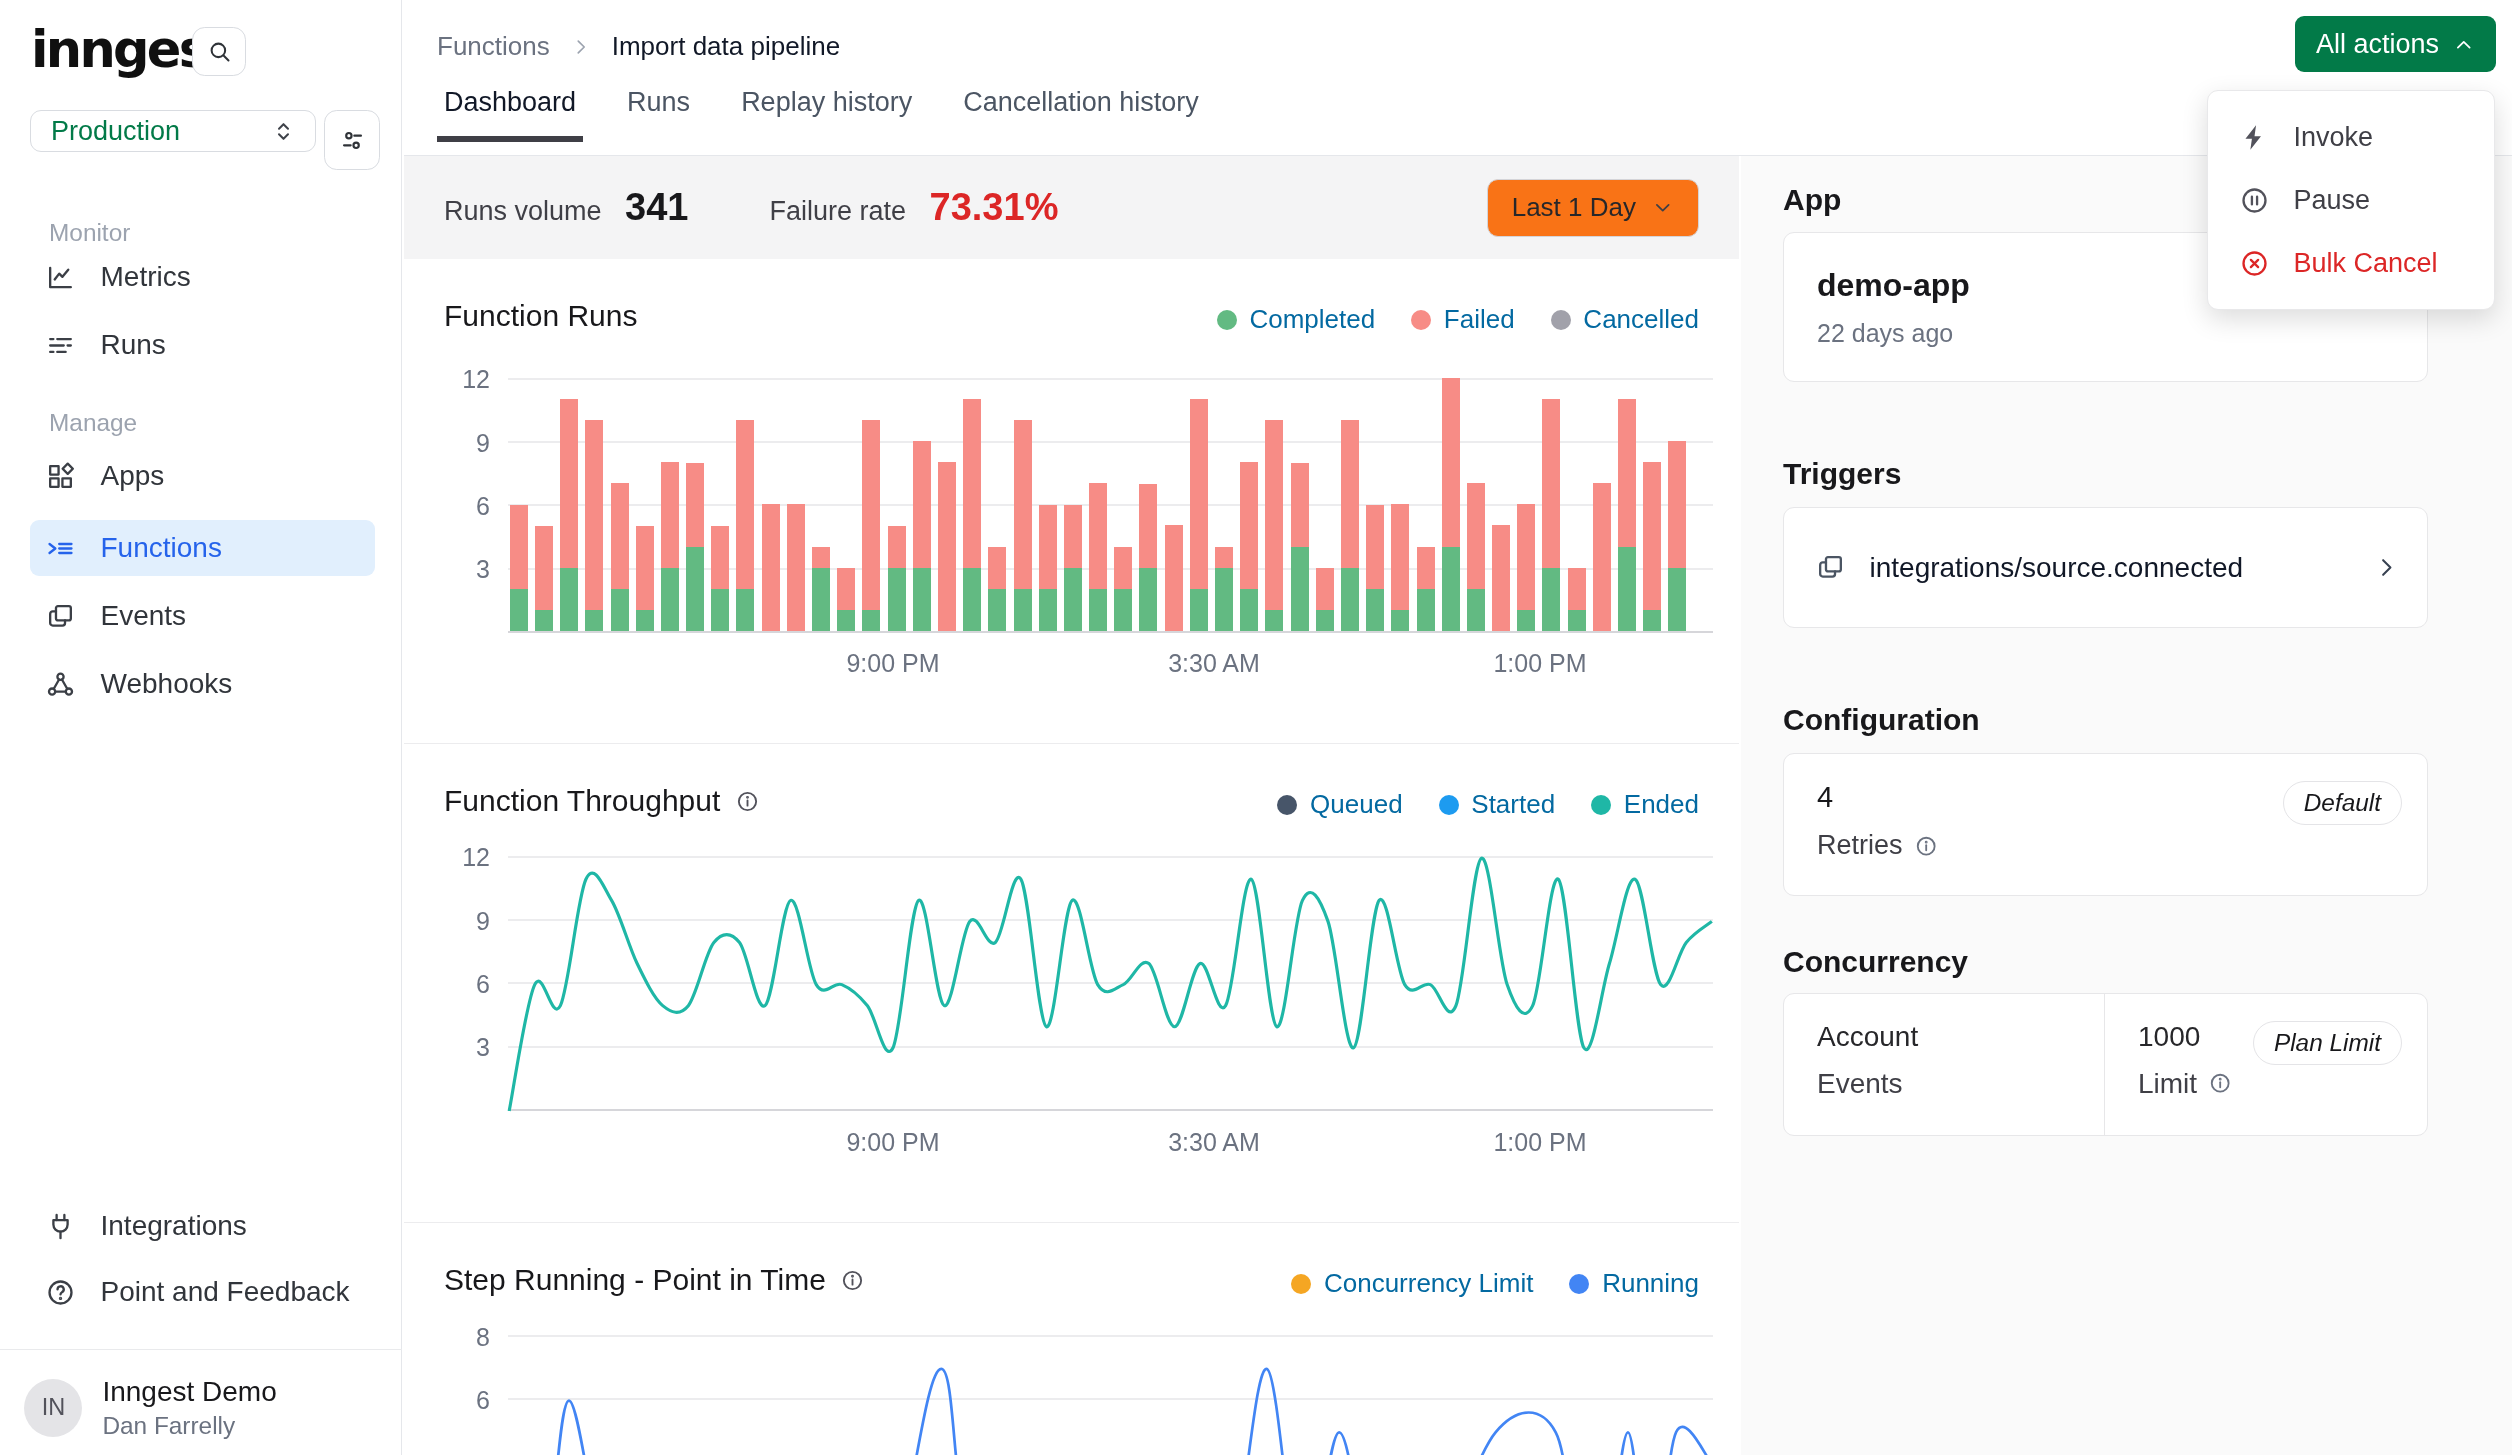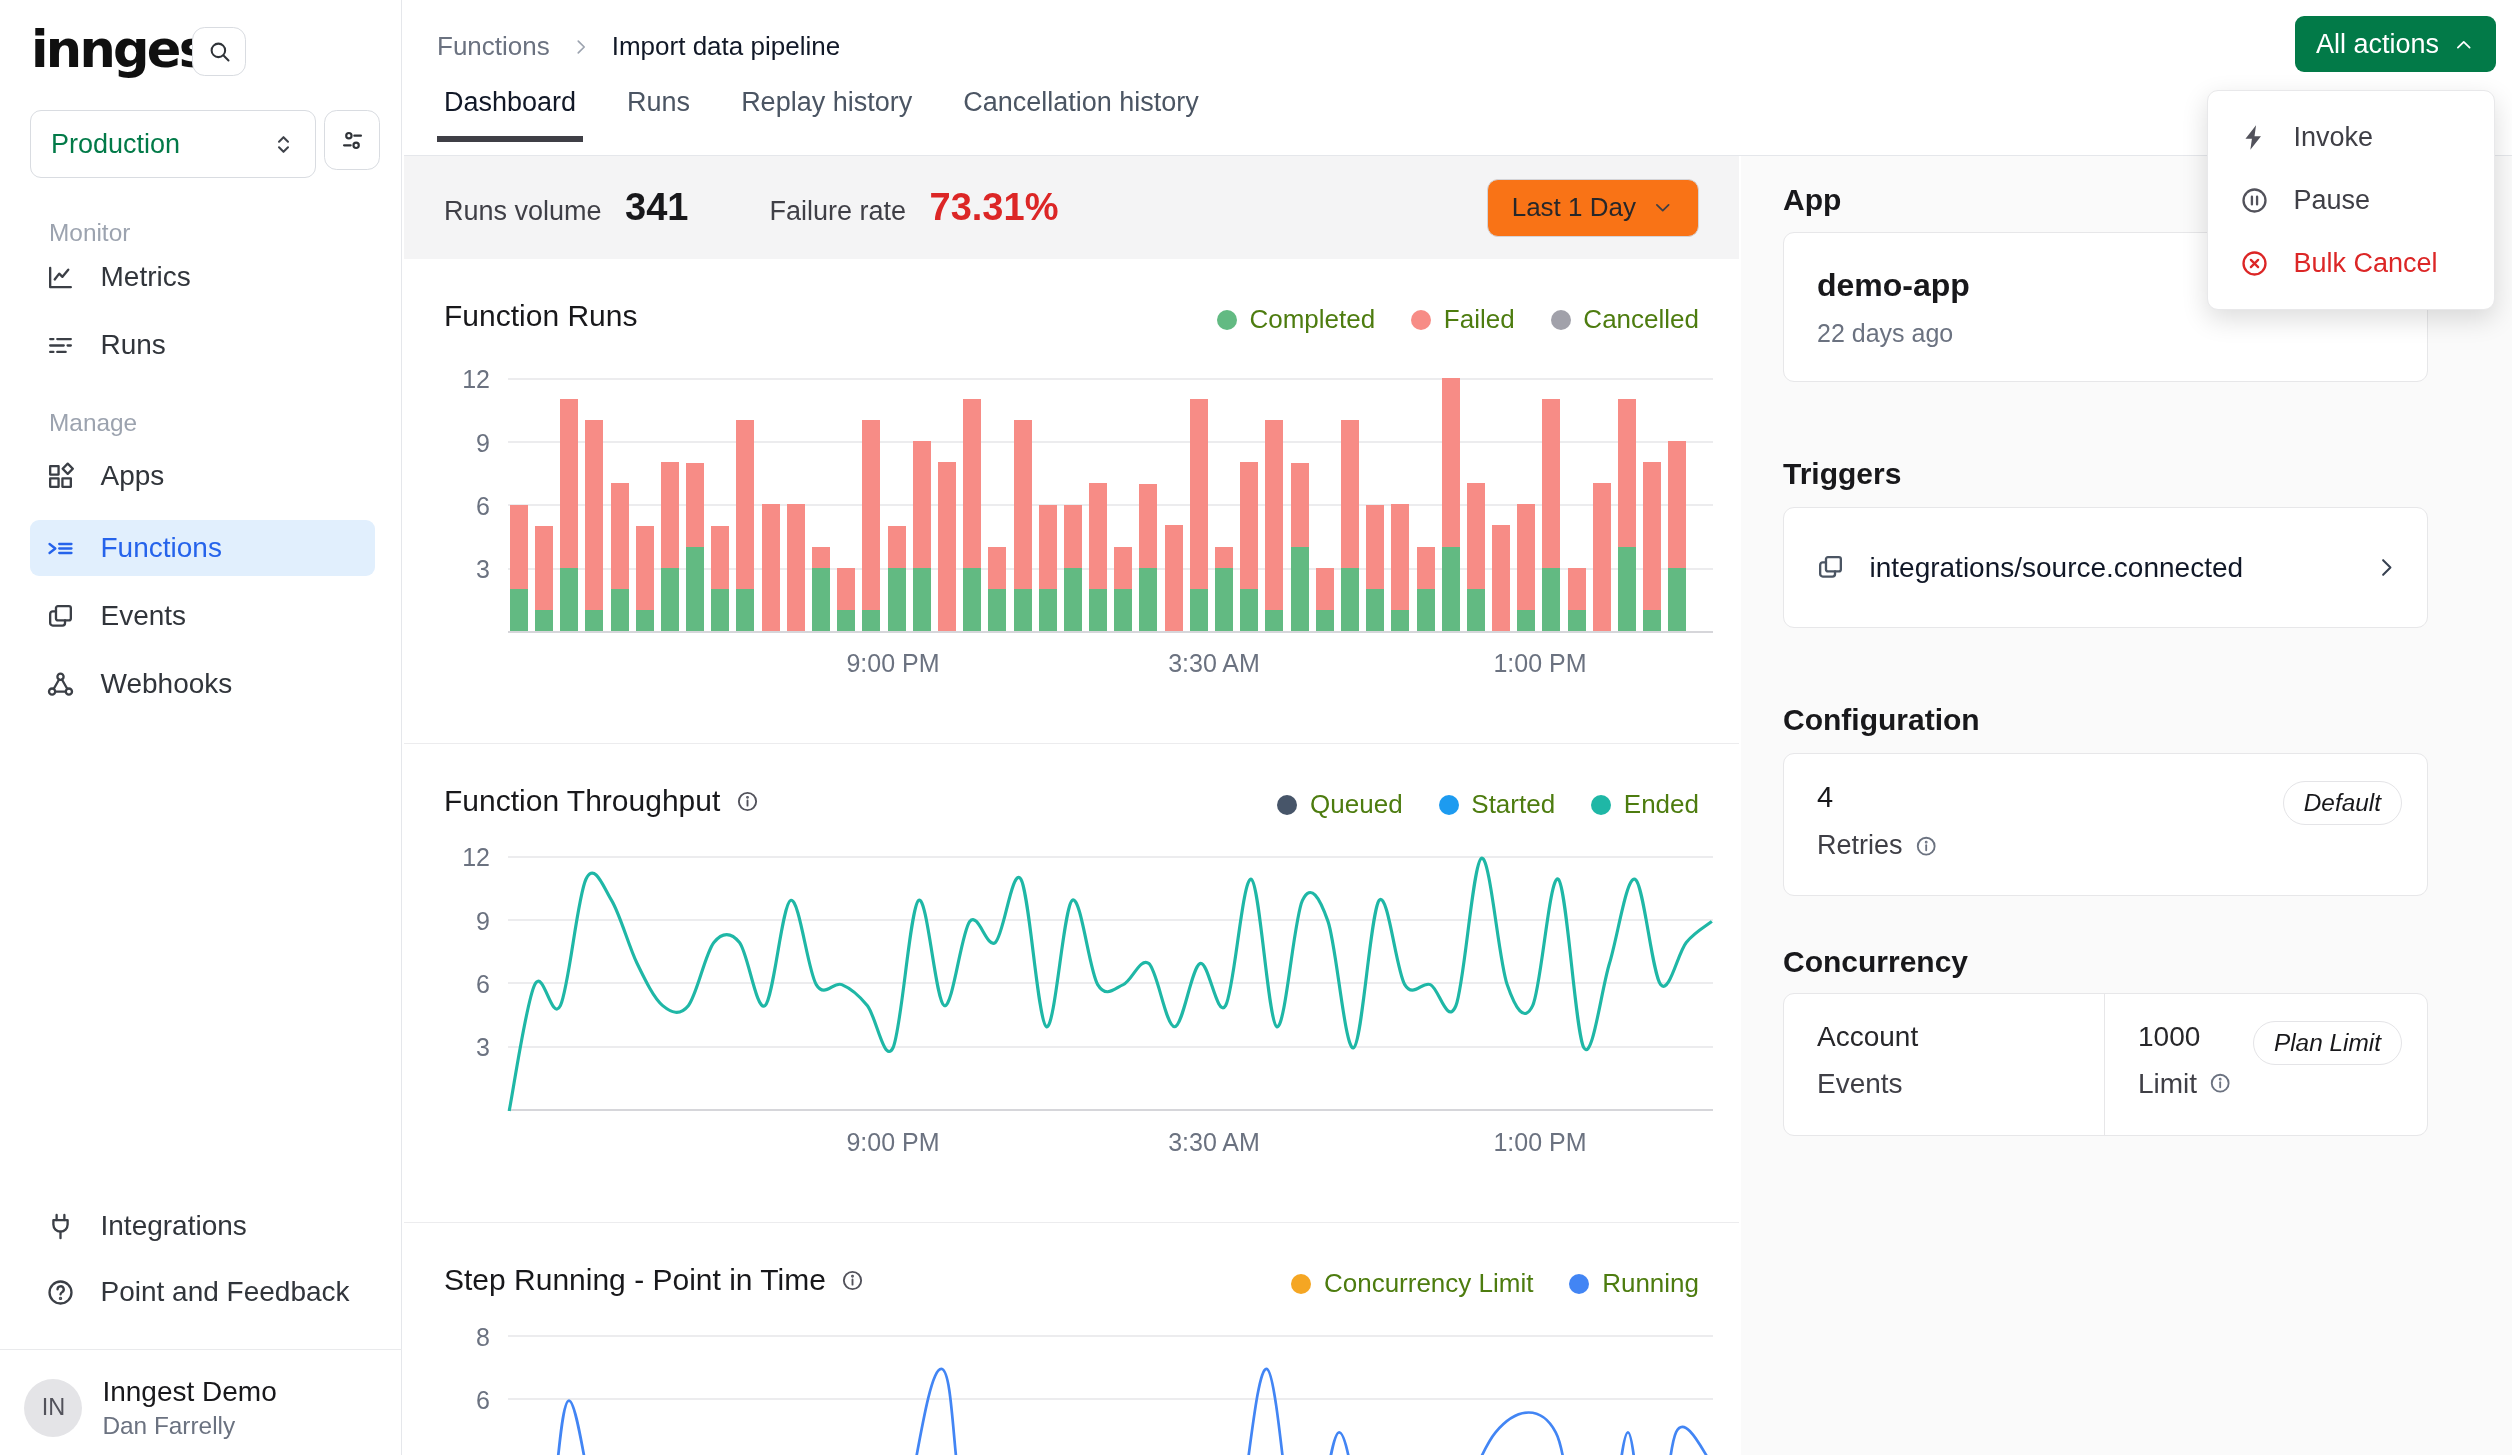--- a/index.html
+++ b/index.html
@@ -5,21 +5,21 @@
   * { margin:0; padding:0; box-sizing:border-box; }
   html,body { width:2512px; height:1456px; overflow:hidden; }
   body { font-family:"Liberation Sans","DejaVu Sans",sans-serif; color:#1f2937; background:#fff; position:relative; }
   .icon svg { stroke:currentColor; fill:none; stroke-width:1.8; stroke-linecap:round; stroke-linejoin:round; display:block; }
 
   
   .sidebar { position:absolute; left:0; top:0; width:402px; height:1456px; background:#fff; border-right:1.8px solid #e5e7eb; }
   .logo { position:absolute; left:31px; top:20px; font-family:"DejaVu Sans",sans-serif; font-weight:800; font-size:51px; letter-spacing:-2.7px; color:#101010; }
   .sq-btn { position:absolute; display:flex; align-items:center; justify-content:center; background:#fff; border:1.8px solid #d9dce1; border-radius:12.7px; color:#2f3338; cursor:pointer; }
   .search-btn { left:192px; top:27px; width:54px; height:49px; }
-  .env-select { position:absolute; left:30px; top:110px; width:286px; height:68px; border:1.8px solid #d9dce1; border-radius:11px; background:#fff; display:flex; align-items:center; justify-content:space-between; padding:0 18px 0 20px; cursor:pointer; }
+  .env-select { position:absolute; left:30px; top:110px; width:286px; height:42px; border:1.8px solid #d9dce1; border-radius:11px; background:#fff; display:flex; align-items:center; justify-content:space-between; padding:0 18px 0 20px; cursor:pointer; }
   .env-select .val { color:#027a48; font-size:27px; }
   .env-select .icon { color:#3f434a; }
   .filter-btn { left:324px; top:110px; width:56px; height:60px; }
   .nav-label { position:absolute; left:49px; font-size:24.4px; color:#9ca3af; }
   .nav-item { position:absolute; left:30px; width:345px; height:56px; border-radius:9px; display:flex; align-items:center; gap:25px; padding-left:14.5px; color:#31353b; font-size:28px; cursor:pointer; }
   .nav-item .icon { width:31px; color:#3b3f46; }
   .nav-item.active { background:#e1effd; color:#2563eb; }
   .nav-item.active .icon { color:#2563eb; }
   .sidebar-divider { position:absolute; left:0; top:1349px; width:402px; border-top:1.8px solid #e9eaec; }
   .user-row { position:absolute; left:24.4px; top:1376px; display:flex; align-items:center; gap:20px; }
@@ -57,21 +57,21 @@
   .range-btn .icon { width:23.5px; color:#3f3f46; }
 
   .chart-sec { position:absolute; left:0; width:100%; background:#fff; }
   .sec-runs { top:103px; height:485px; border-bottom:1.8px solid #ececee; }
   .sec-through { top:588px; height:479px; border-bottom:1.8px solid #ececee; }
   .sec-step { top:1067px; height:233px; overflow:hidden; }
   .sec-head { position:absolute; left:40px; top:40px; display:flex; align-items:center; gap:14.5px; }
   .sec-title { font-size:30px; color:#18181b; font-weight:normal; }
   .sec-head .icon { width:25px; color:#52525b; }
   .legend { position:absolute; right:40px; top:45px; display:flex; gap:36px; }
-  .legend-item { display:flex; align-items:center; gap:12.7px; font-size:26px; color:#4d7c0f; }
+  .legend-item { display:flex; align-items:center; gap:12.7px; font-size:26px; color:#0369a1; }
   .legend-dot { width:20px; height:20px; border-radius:50%; display:inline-block; }
 
   .plot { position:absolute; left:104px; width:1205px; }
   .plot-runs { top:121px; height:253px; }
   .plot-through { top:116px; height:251px; }
   .plot-step { top:109px; height:262px; }
   .gridline { position:absolute; left:0; right:0; height:1.8px; background:#ececee; }
   .baseline { position:absolute; left:0; right:0; bottom:0; height:1.8px; background:#d6d6da; }
   .ytick { position:absolute; left:-65px; width:47px; text-align:right; font-size:25px; color:#6b7280; }
   .xtick { position:absolute; font-size:25px; color:#6b7280; transform:translateX(-50%); white-space:nowrap; }

